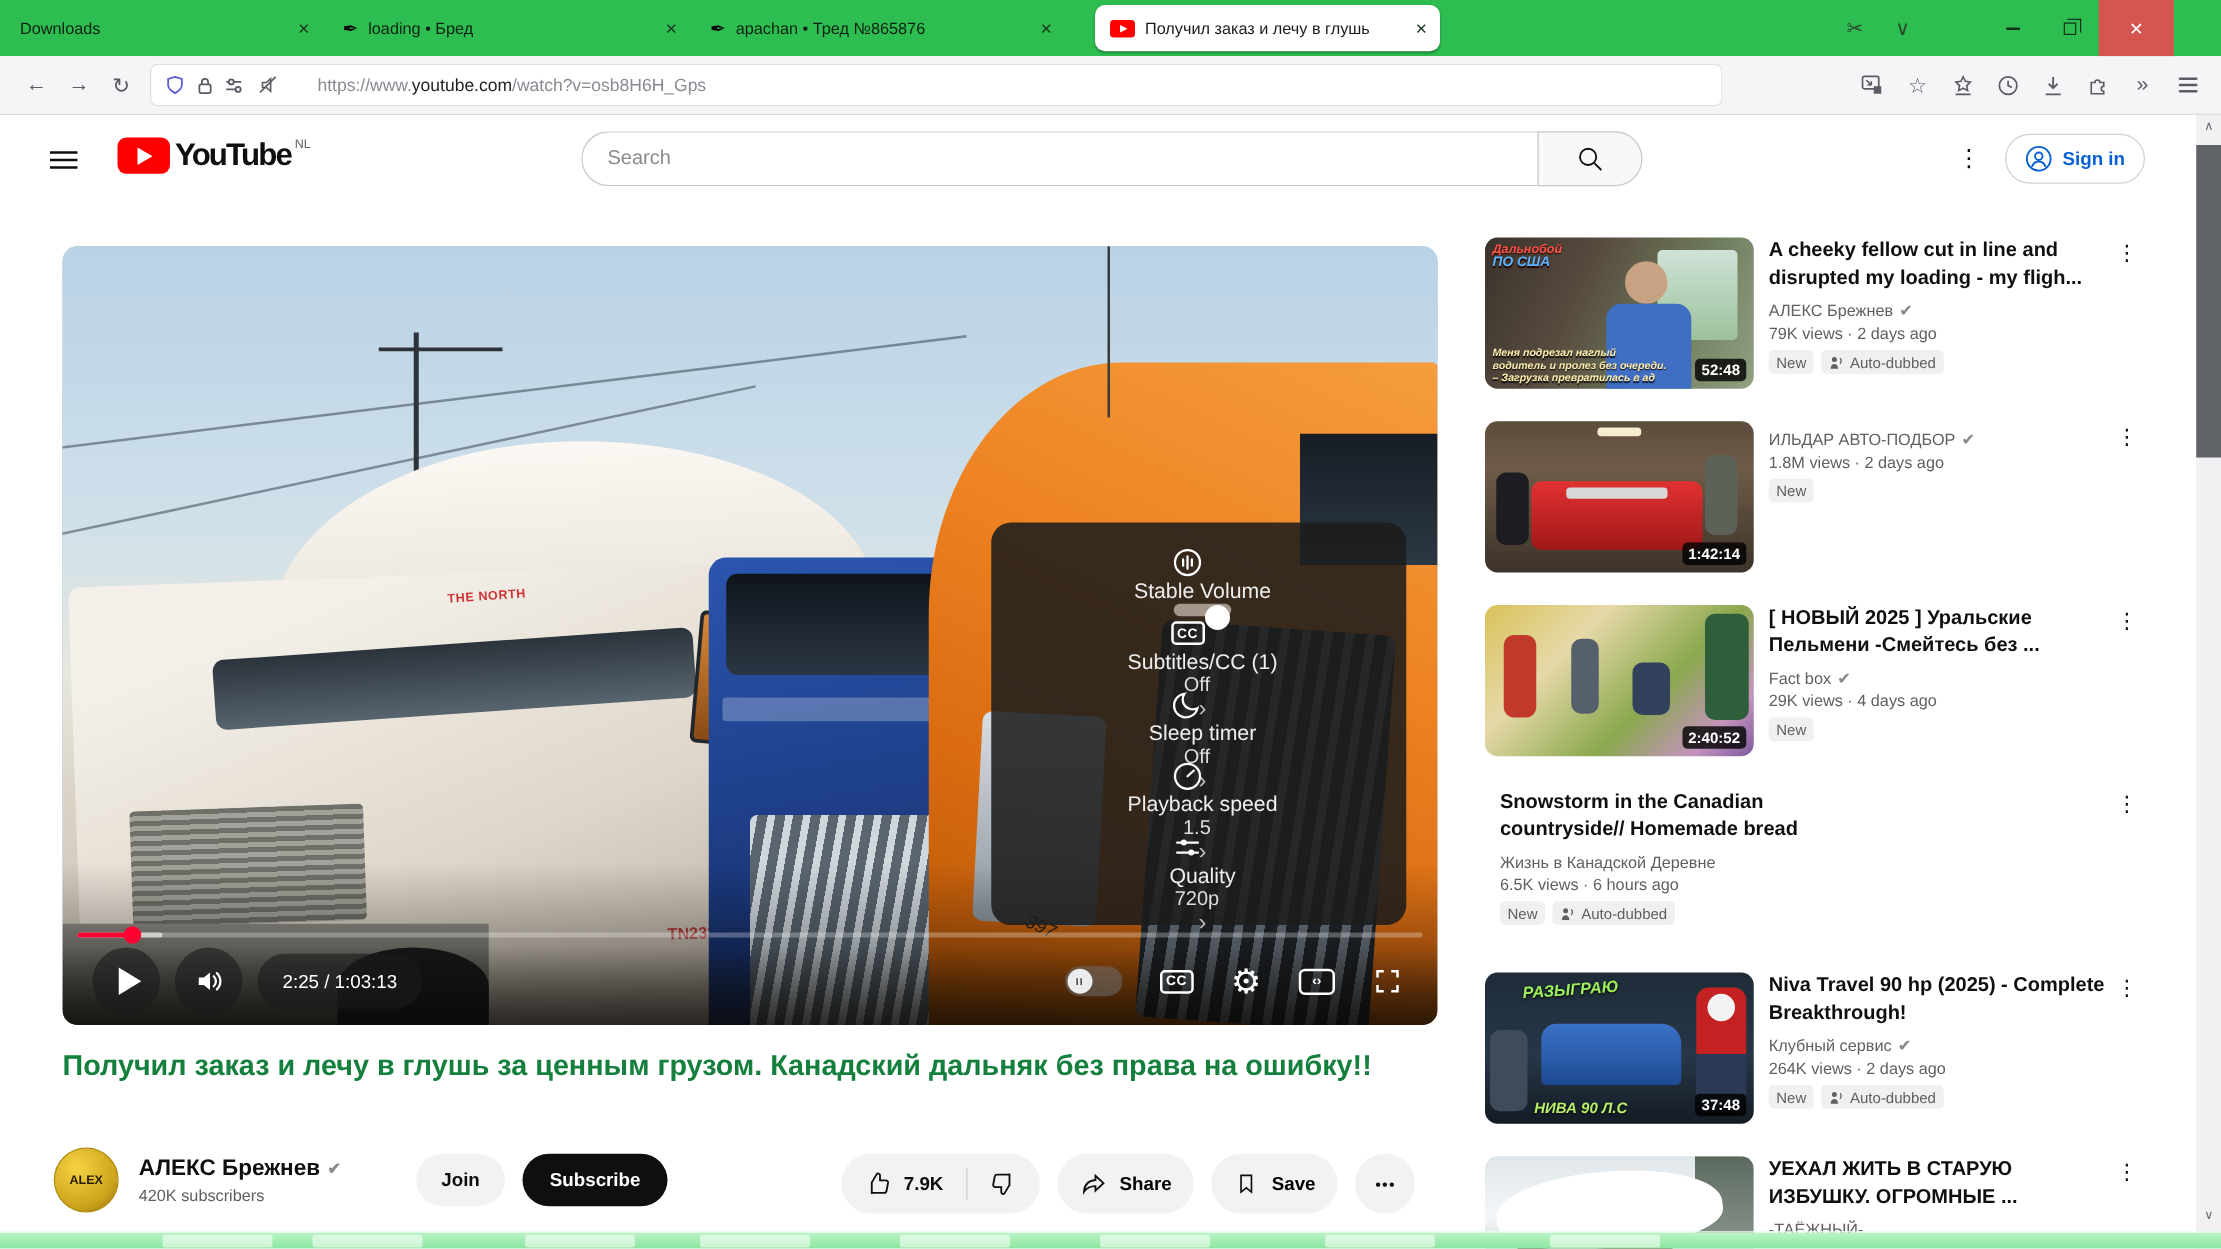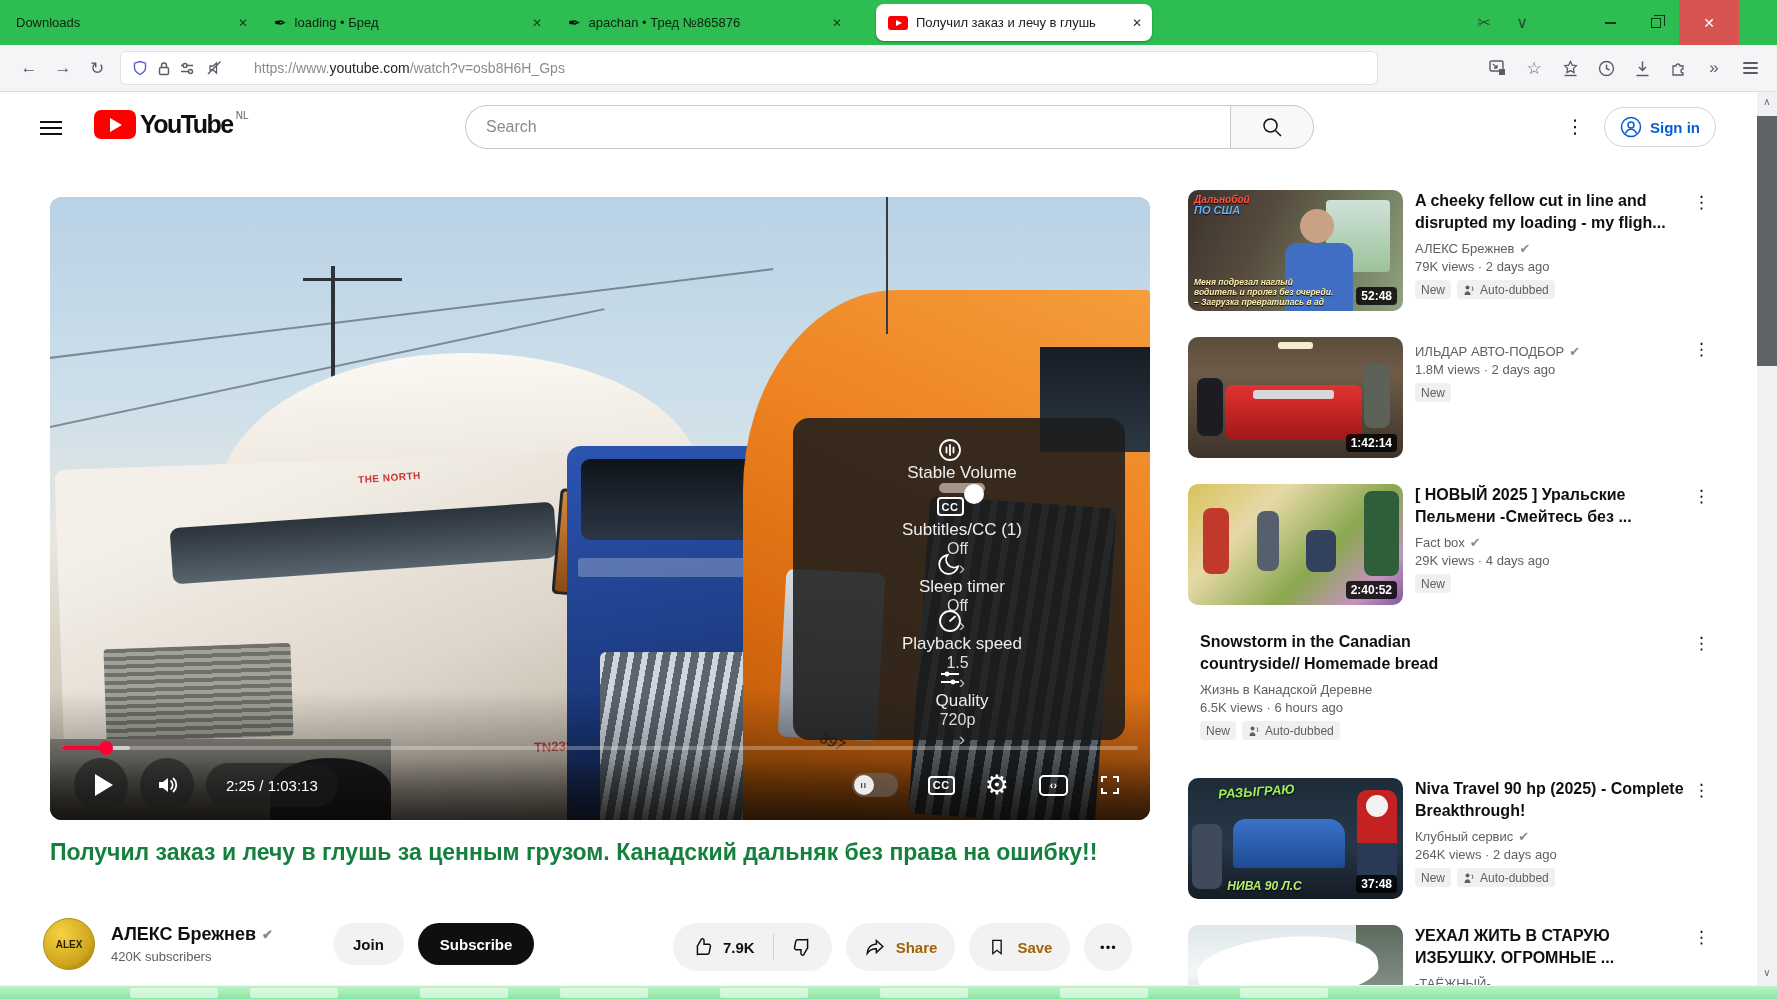--- a/index.html
+++ b/index.html
@@ -137,21 +137,21 @@
   .chsubs{font-size:13px;color:#606060;margin-top:4px;}
   .joinbtn{margin-left:22px;height:42px;border-radius:21px;background:#f2f2f2;display:flex;align-items:center;padding:0 20px;
     font-size:15px;font-weight:bold;color:#0f0f0f;}
   .subbtn{margin-left:14px;height:42px;border-radius:21px;background:#0f0f0f;display:flex;align-items:center;padding:0 22px;
     font-size:15px;font-weight:bold;color:#fff;}
   .acts{position:absolute;left:673px;top:923px;display:flex;align-items:center;gap:14px;height:48px;}
   .likebar{display:flex;align-items:center;height:48px;background:#f2f2f2;border-radius:24px;}
   .likeseg{display:flex;align-items:center;gap:10px;padding:0 18px;font-size:15px;font-weight:bold;color:#0f0f0f;height:100%;}
   .ldiv{width:1px;height:26px;background:#d0d0d0;}
   .pillbtn{display:flex;align-items:center;gap:10px;height:48px;background:#f2f2f2;border-radius:24px;padding:0 18px;
-    font-size:15px;font-weight:bold;color:#a16207;}
+    font-size:15px;font-weight:bold;color:#000000;}
   .morebtn{width:48px;height:48px;border-radius:50%;background:#f2f2f2;display:flex;align-items:center;justify-content:center;
     font-size:13px;letter-spacing:1px;color:#0f0f0f;}
 
   
   .sidebar{position:absolute;left:1188px;top:190px;width:562px;}
   .sv{position:relative;display:flex;height:121px;margin-bottom:26px;}
   .thumb{position:relative;width:215px;height:121px;border-radius:10px;overflow:hidden;flex:none;}
   .thumb .el{position:absolute;}
   .dur{position:absolute;right:6px;bottom:6px;background:rgba(0,0,0,.8);color:#fff;font-size:12px;font-weight:bold;
     padding:2px 5px;border-radius:4px;}

